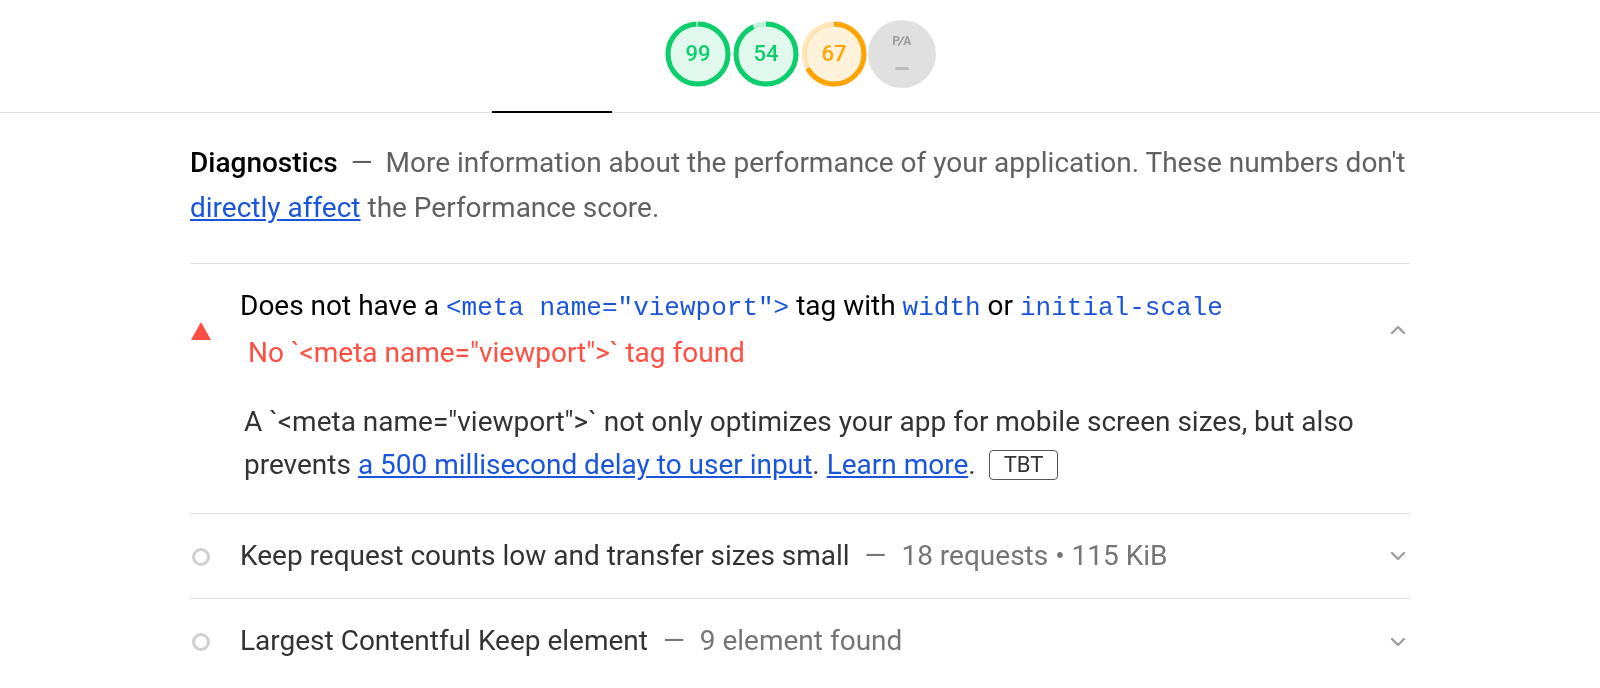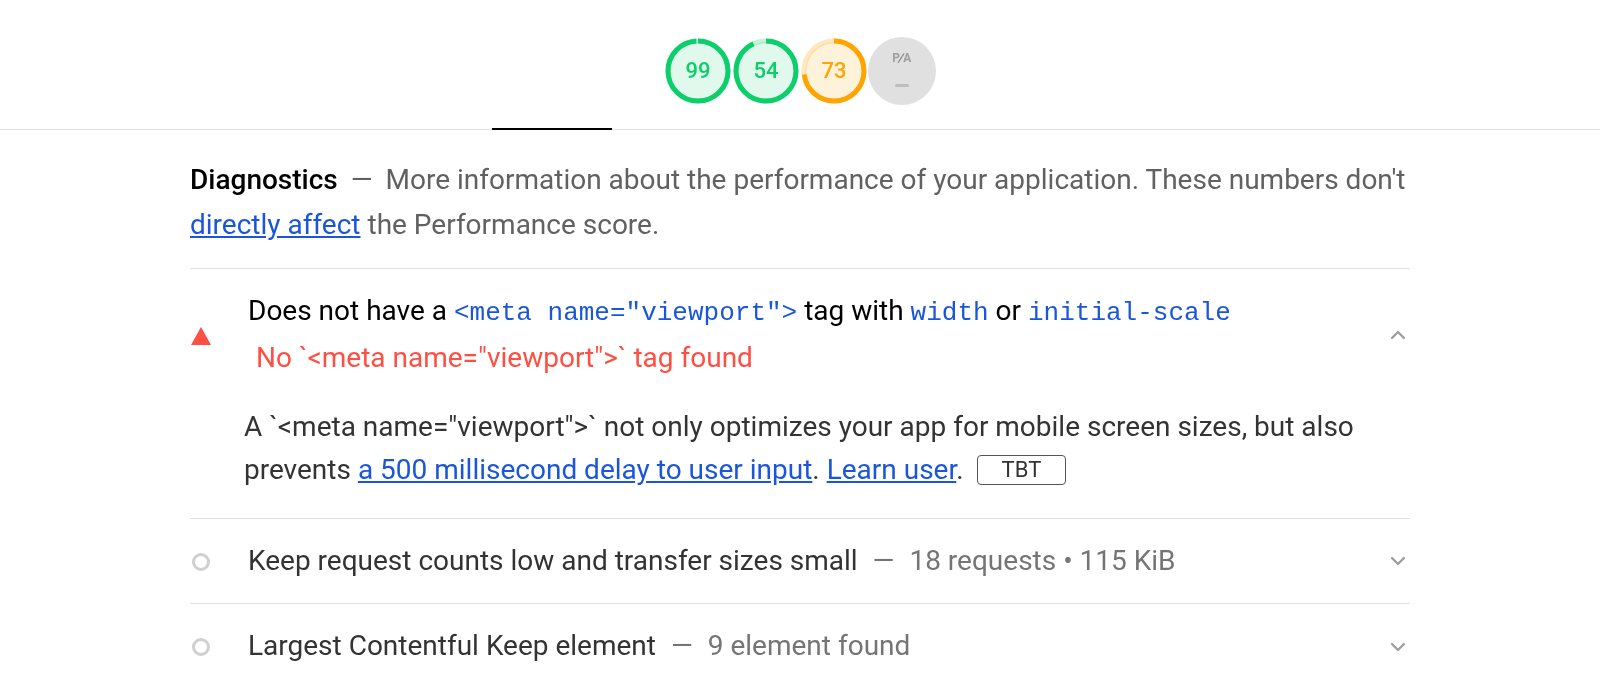--- a/index.html
+++ b/index.html
@@ -23,21 +23,21 @@
     width:1600px;
     height:688px;
     overflow:hidden;
     -webkit-font-smoothing:antialiased;
   }
 
   
   .scores-row{
     display:flex;
     justify-content:center;
-    padding:37px 0 24px;
+    padding:20px 0 24px;
     border-bottom:1px solid var(--border);
     position:relative;
   }
   .gauge{
     position:relative;
     width:68px;height:68px;
     display:flex;align-items:center;justify-content:center;
     cursor:pointer;
   }
   .gauge svg{position:absolute;inset:0;transform:rotate(-90deg);}
@@ -75,34 +75,34 @@
   
   .content{
     width:1220px;
     margin:0 auto;
     padding-top:28px;
   }
   .section-head{
     font-size:28px;
     line-height:1.6;
     color:var(--muted);
-    padding-bottom:20px;
+    padding-bottom:32px;
     border-bottom:1px solid var(--border);
   }
   .section-head .title{color:#000;font-weight:500;}
   .section-head .dash{color:var(--muted);margin:0 6px;}
   .section-head a{color:var(--link);text-decoration:underline;}
 
   
   .audit{
     border-bottom:1px solid var(--border);
     padding:22px 0 22px 0;
   }
   .audit-row{
-    display:flex;align-items:flex-start;gap:36px;
+    display:flex;align-items:flex-start;gap:28px;
     position:relative;
     cursor:pointer;
   }
   .bullet{
     width:22px;flex:0 0 22px;
     display:flex;justify-content:center;
     padding-top:6px;
   }
   .bullet .tri{
     width:0;height:0;
@@ -146,21 +146,21 @@
     padding:26px 8px 4px 54px;
     font-size:28px;
     line-height:1.55;
     color:#333;
   }
   .audit-body a{color:var(--link);text-decoration:underline;}
   .badge{
     display:inline-block;
     border:1.5px solid #555;
     border-radius:4px;
-    padding:0 24px;
+    padding:0 14px;
     font-size:22px;
     line-height:28px;
     color:#333;
     margin-left:6px;
     vertical-align:2px;
   }
 </style>
 </head>
 <body>
 
@@ -179,23 +179,23 @@
       <svg viewBox="0 0 68 68">
         <circle class="bg" cx="34" cy="34" r="30"></circle>
         <circle class="arc" cx="34" cy="34" r="30" stroke-dasharray="175.30087007031045 188.49555921538757"></circle>
       </svg>
       <span class="score">54</span>
     </div>
     <div class="gauge orange">
       <div class="fill"></div>
       <svg viewBox="0 0 68 68">
         <circle class="bg" cx="34" cy="34" r="30"></circle>
-        <circle class="arc" cx="34" cy="34" r="30" stroke-dasharray="137.60175822723292 188.49555921538757"></circle>
+        <circle class="arc" cx="34" cy="34" r="30" stroke-dasharray="126.29202467430969 188.49555921538757"></circle>
       </svg>
-      <span class="score">73</span>
+      <span class="score">67</span>
     </div>
     <div class="gauge gray">
     <span class="pwa-label">
       <span>P</span>
         <span class="slash">/</span>
         <span>A</span>
     </span>
     <span class="dash"></span>
   </div>
 <div class="active-underline" style="width: 120px; left: 492px;"></div>
@@ -218,21 +218,21 @@
         <span>Does not have a </span><span class="code">&lt;meta name="viewport"&gt;</span><span> tag with </span><span class="code">width</span><span> or </span><span class="code">initial-scale</span>
         <div class="audit-sub">No `&lt;meta name="viewport"&gt;` tag found</div>
       </div>
       <div class="chev">
         <svg viewBox="0 0 24 24">
             <path d="M6 15l6-6 6 6" fill="none" stroke="currentColor" stroke-width="2.4" stroke-linecap="round" stroke-linejoin="round"></path>
           </svg>
       </div>
     </div>
     <div class="audit-body">
-      <span>A `&lt;meta name="viewport"&gt;` not only optimizes your app for mobile screen sizes, but also prevents </span><a href="#">a 500 millisecond delay to user input</a><span>. </span><a href="#">Learn user</a><span>. </span><span class="badge">TBT</span>
+      <span>A `&lt;meta name="viewport"&gt;` not only optimizes your app for mobile screen sizes, but also prevents </span><a href="#">a 500 millisecond delay to user input</a><span>. </span><a href="#">Learn more</a><span>. </span><span class="badge">TBT</span>
     </div>
   </div>
 
   <div class="audit">
     <div class="audit-row">
       <div class="bullet">
           <div class="circ"></div>
         </div>
       <div class="audit-title muted">
         <span style="color:#333">Keep request counts low and transfer sizes small</span>

